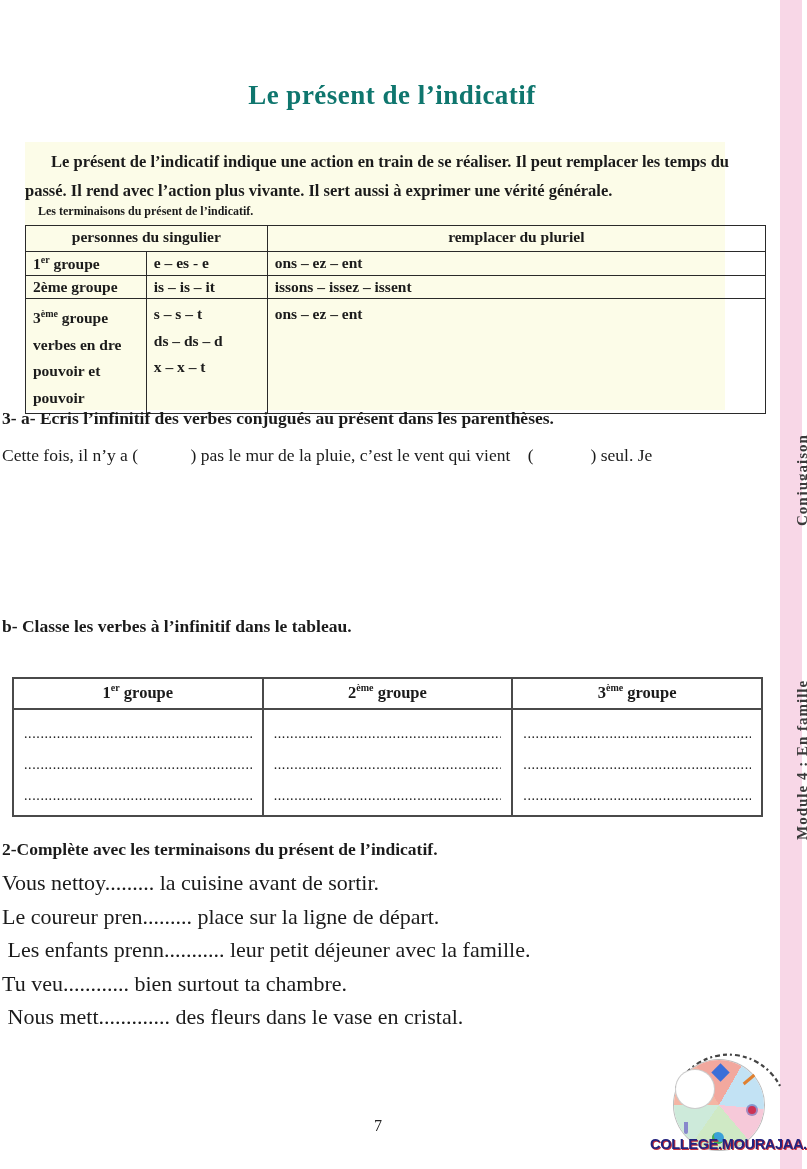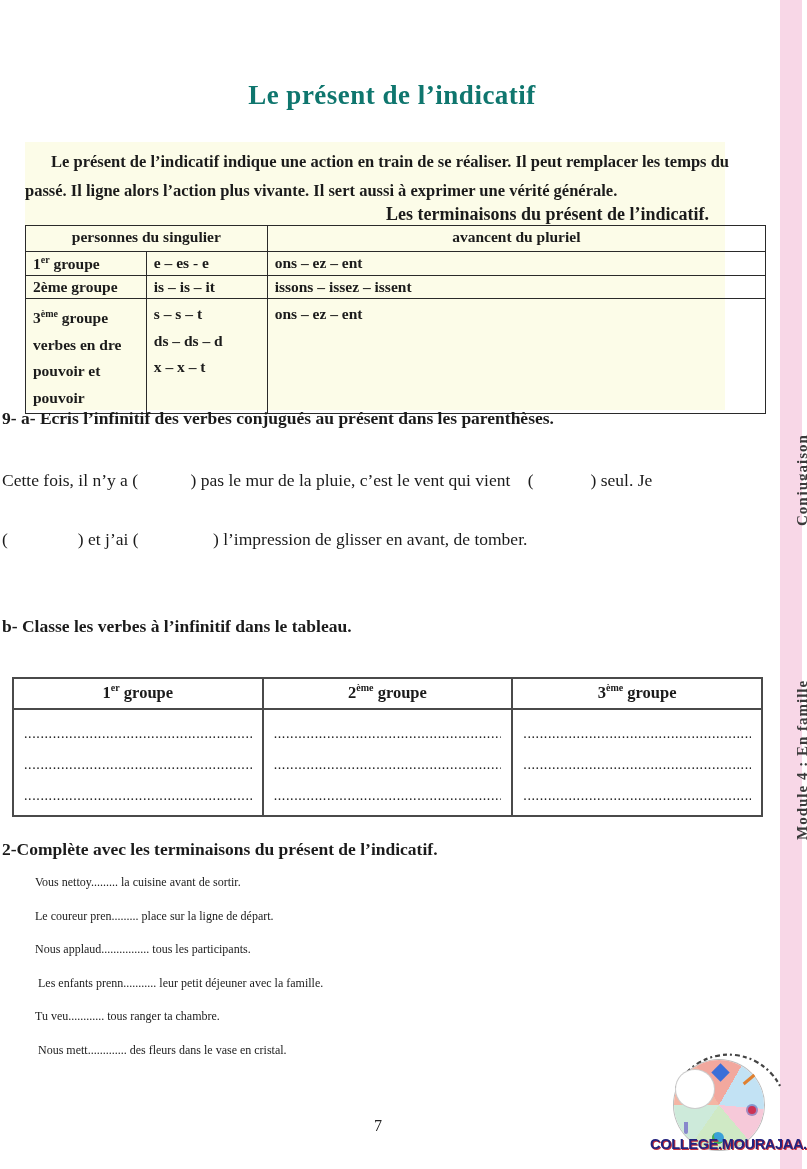--- a/index.html
+++ b/index.html
@@ -23,21 +23,21 @@
   .title {
     position:absolute; left:0; top:80px; width:784px; text-align:center;
     font-size:27px; font-weight:bold; color:#0f766e; letter-spacing:0.5px;
   }
 
   .intro-bg { position:absolute; left:25px; top:142px; width:700px; height:268px; background:#fcfce8; }
 
   .intro-text { position:absolute; left:25px; top:147px; width:758px; font-weight:bold; font-size:16.5px; line-height:29px;font-family:Liberation Serif, serif; }
   .intro-text .line { white-space:pre; }
   .intro-text .indent { text-indent:26px; }
-  .intro-subtitle { position:absolute; left:12px; top:204px; width:697px; text-align:right; font-weight:bold; font-size:18px; }
+  .intro-subtitle { position:absolute; left:38px; top:204px; width:697px; text-align:left; font-weight:bold; font-size:12px; }
 
   table { border-collapse:collapse; table-layout:fixed; }
 
   .endings-table { position:absolute; left:25px; top:225px; width:741px; }
   .endings-table td, .endings-table th {
     border:1.7px solid #2a2a2a; font-weight:bold; font-size:15.5px;
     padding:2px 7px; text-align:left; vertical-align:top; background:transparent;
   }
   .endings-table th { text-align:center; height:26px; }
   .endings-table .c1 { width:160px; }
@@ -45,30 +45,30 @@
   .endings-table .c3 { width:330px; }
   .endings-table .ml div { line-height:26.5px; }
   .endings-table sup { font-size:10px; }
 
   .h-ex { position:absolute; left:2px; font-weight:bold; font-size:17.5px; white-space:pre; }
   .h-1a { top:408px; }
   .h-b  { top:616px; }
   .h-2  { top:839px; }
 
   .para { position:absolute; left:2px; top:438px; font-size:17.5px; line-height:34.3px; }
-  .para .line { white-space:pre;margin-top:25px; }
+  .para .line { white-space:pre; }
 
   .class-table { position:absolute; left:12px; top:677px; width:751px; }
   .class-table td, .class-table th { border:2px solid #4a4a4a; vertical-align:top; }
   .class-table th { height:31px; font-size:16.5px; font-weight:bold; text-align:center; padding:3px 0; }
   .class-table th sup { font-size:10px; }
   .class-table td { padding:8px 10px 4px 10px; height:100px; }
   .dotline { line-height:31px; overflow:hidden; white-space:nowrap; font-size:14px; letter-spacing:0.6px; color:#222; }
 
-  .sentences { position:absolute; left:2px; top:866px; font-size:12px; line-height:33.6px;margin-left:33px; }
+  .sentences { position:absolute; left:2px; top:866px; font-size:22px; line-height:33.6px; }
   .sentences .line { white-space:pre; }
 
   .page-number { position:absolute; left:348px; top:1117px; width:60px; text-align:center; font-size:16px; color:#222; }
 
   
   .logo { position:absolute; left:650px; top:1044px; width:156px; height:120px; }
   .logo .arc { position:absolute; left:8px; top:0; }
   .logo .ring {
     position:absolute; left:24px; top:16px; width:90px; height:90px; border-radius:50%;
     background:conic-gradient(from 0deg,
@@ -97,29 +97,29 @@
 <div class="side-band"></div>
 
 <div class="side-label conj">Conjugaison</div>
 <div class="side-label module">Module 4 : En famille</div>
 
 <div class="title">Le présent de l’indicatif</div>
 
 <div class="intro-bg"></div>
 <div class="intro-text">
   <div class="line indent">Le présent de l’indicatif indique une action en train de se réaliser. Il peut remplacer les temps du</div>
-  <div class="line">passé. Il ligne alors l’action plus vivante. Il sert aussi à exprimer une vérité générale.</div>
+  <div class="line">passé. Il rend avec l’action plus vivante. Il sert aussi à exprimer une vérité générale.</div>
 </div>
 <div class="intro-subtitle">Les terminaisons du présent de l’indicatif.</div>
 
 <table class="endings-table">
   <tbody>
       <tr>
     <th class="c1" colspan="2">personnes du singulier</th>
-    <th class="c3">avancent du pluriel</th>
+    <th class="c3">remplacer du pluriel</th>
   </tr>
   <tr>
     <td class="c1"><span>1</span><sup>er</sup><span> groupe</span></td>
     <td class="c2">e – es - e</td>
     <td class="c3">ons – ez – ent</td>
   </tr>
   <tr>
     <td class="c1">2ème groupe</td>
     <td class="c2">is – is – it</td>
     <td class="c3">issons – issez – issent</td>
@@ -135,25 +135,24 @@
       <div>ds – ds – d</div>
       <div>x – x – t</div>
     </td>
     <td class="c3 ml">
       <div>ons – ez – ent</div>
     </td>
   </tr>
 </tbody>
   </table>
 
-<div class="h-ex h-1a">9- a- Ecris l’infinitif des verbes conjugués au présent dans les parenthèses.</div>
+<div class="h-ex h-1a">3- a- Ecris l’infinitif des verbes conjugués au présent dans les parenthèses.</div>
 
 <div class="para">
   <div class="line">Cette fois, il n’y a (            ) pas le mur de la pluie, c’est le vent qui vient    (             ) seul. Je</div>
-  <div class="line">(                ) et j’ai (                 ) l’impression de glisser en avant, de tomber.</div>
 </div>
 
 <div class="h-ex h-b">b- Classe les verbes à l’infinitif dans le tableau.</div>
 
 <table class="class-table">
   <tbody>
       <tr>
     <th><span>1</span><sup>er</sup><span> groupe</span></th>
     <th><span>2</span><sup>ème</sup><span> groupe</span></th>
     <th><span>3</span><sup>ème</sup><span> groupe</span></th>
@@ -176,23 +175,22 @@
     </td>
   </tr>
 </tbody>
   </table>
 
 <div class="h-ex h-2">2-Complète avec les terminaisons du présent de l’indicatif.</div>
 
 <div class="sentences">
   <div class="line">Vous nettoy......... la cuisine avant de sortir.</div>
   <div class="line">Le coureur pren......... place sur la ligne de départ.</div>
-  <div class="line">Nous applaud................ tous les participants.</div>
   <div class="line"> Les enfants prenn........... leur petit déjeuner avec la famille.</div>
-  <div class="line">Tu veu............ tous ranger ta chambre.</div>
+  <div class="line">Tu veu............ bien surtout ta chambre.</div>
   <div class="line"> Nous mett............. des fleurs dans le vase en cristal.</div>
 </div>
 
 <div class="page-number">7</div>
 
 <div class="logo">
   <svg class="arc" width="140" height="46" viewBox="0 0 140 46">
     <path d="M 18 44 A 58 58 0 0 1 122 42" fill="none" stroke="#444" stroke-width="2.2" stroke-dasharray="4 3 2 3 5 3"></path>
   </svg>
   <div class="ring"></div>

